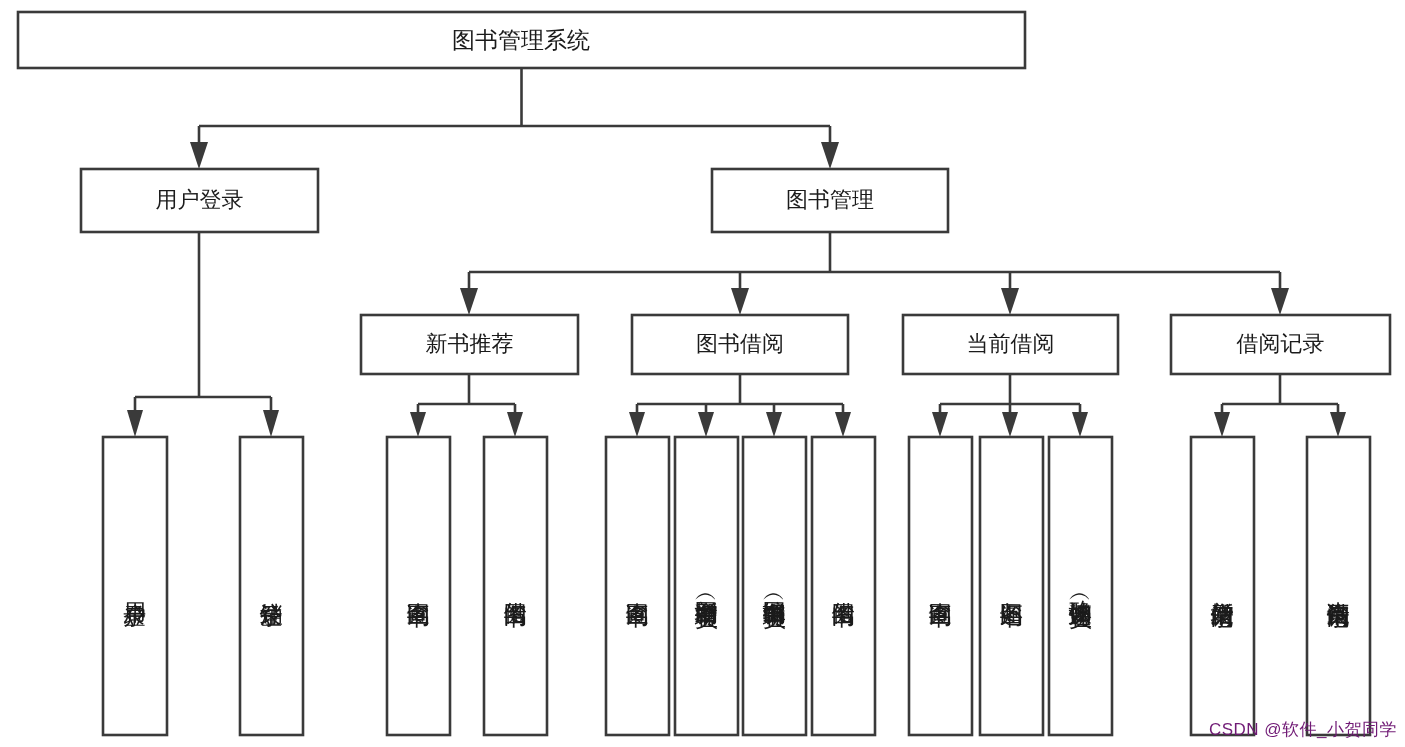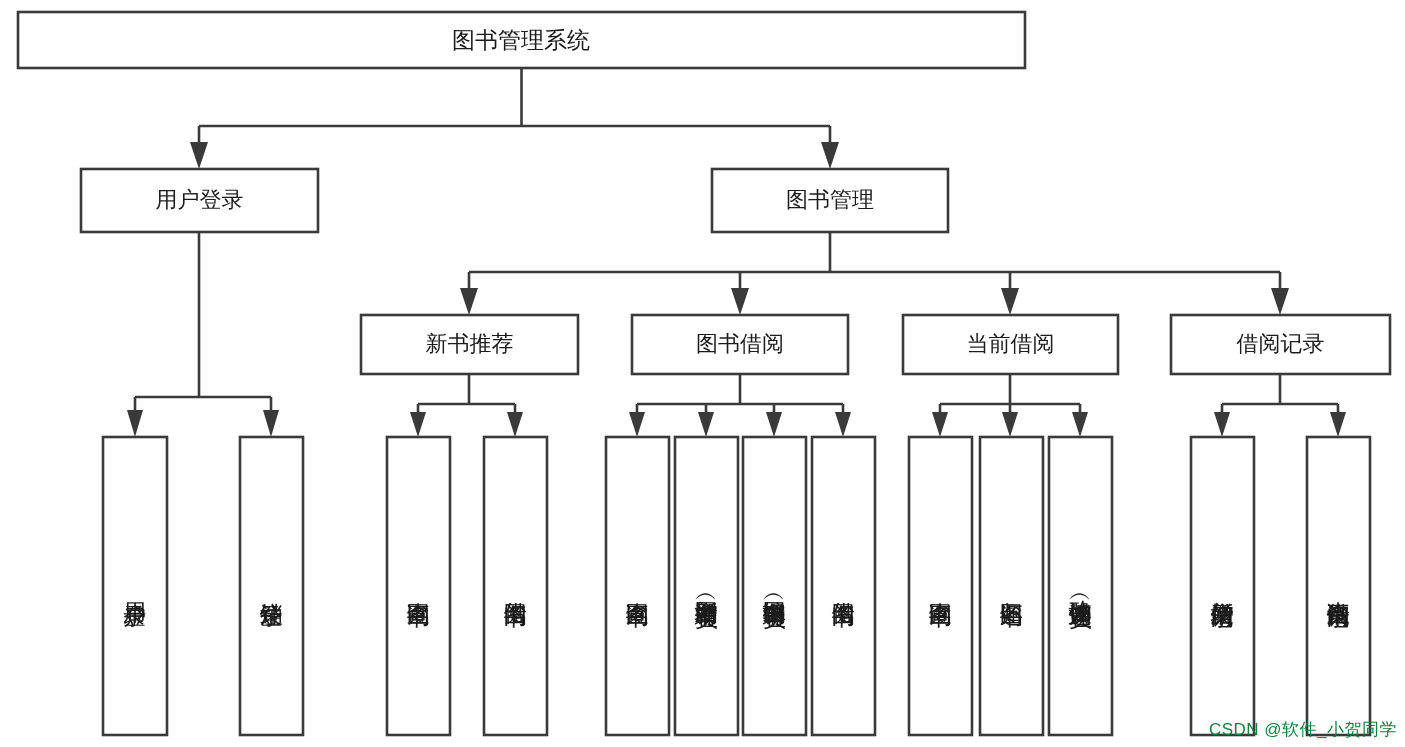--- a/index.html
+++ b/index.html
@@ -70,21 +70,21 @@
     display: flex;
     align-items: center;
     justify-content: center;
   }
   #watermark {
     position: absolute;
     right: 8px;
     bottom: 6px;
     font-family: "Liberation Sans", "DejaVu Sans", sans-serif;
     font-size: 17px;
-    color: #15803d;
+    color: #701a75;
     letter-spacing: 0.5px;
     pointer-events: none;
     user-select: none;
   }
 </style>
 </head>
 <body>
 
 <div id="diagram-root">
 <svg width="1405" height="747" viewBox="0 0 1405 747" xmlns="http://www.w3.org/2000/svg">

